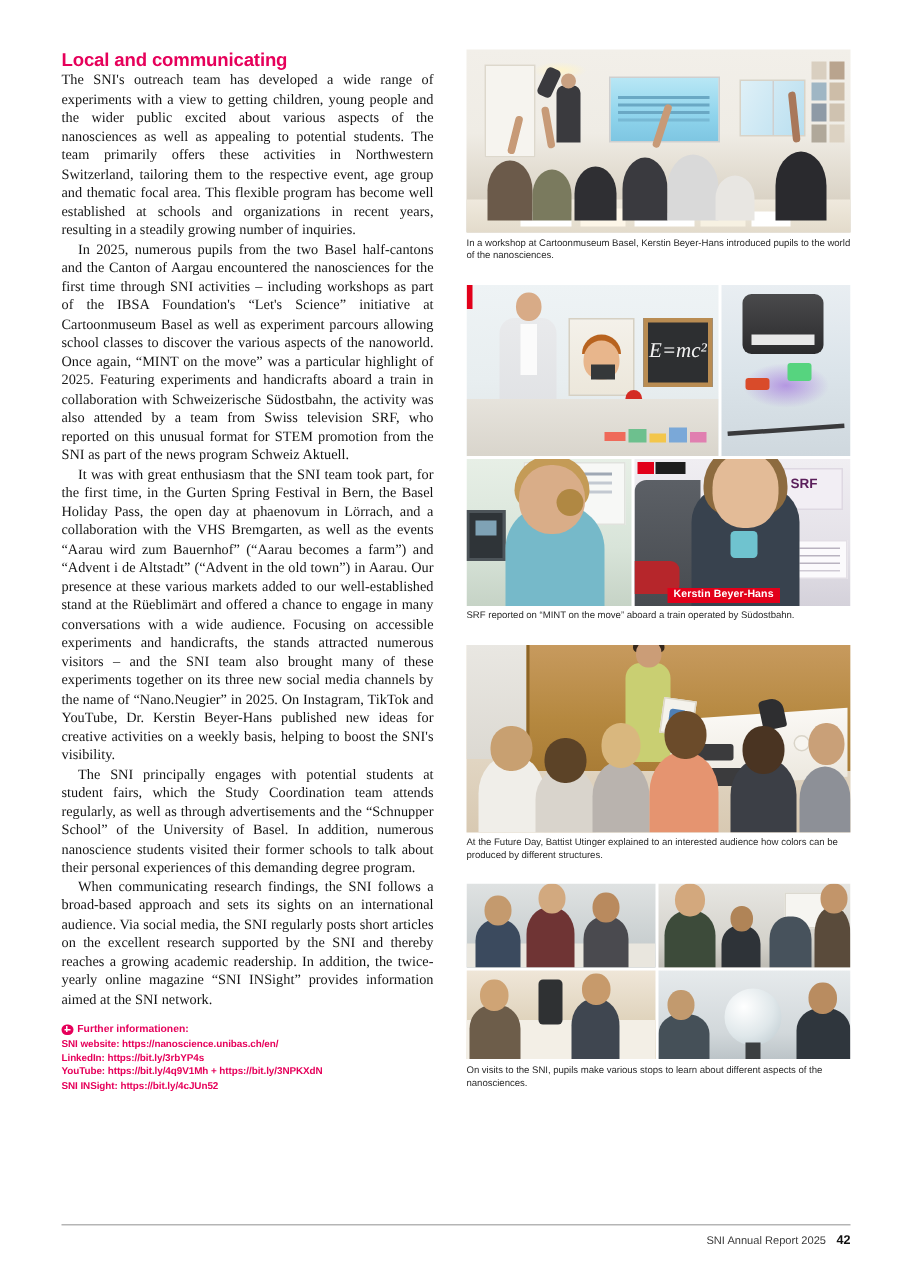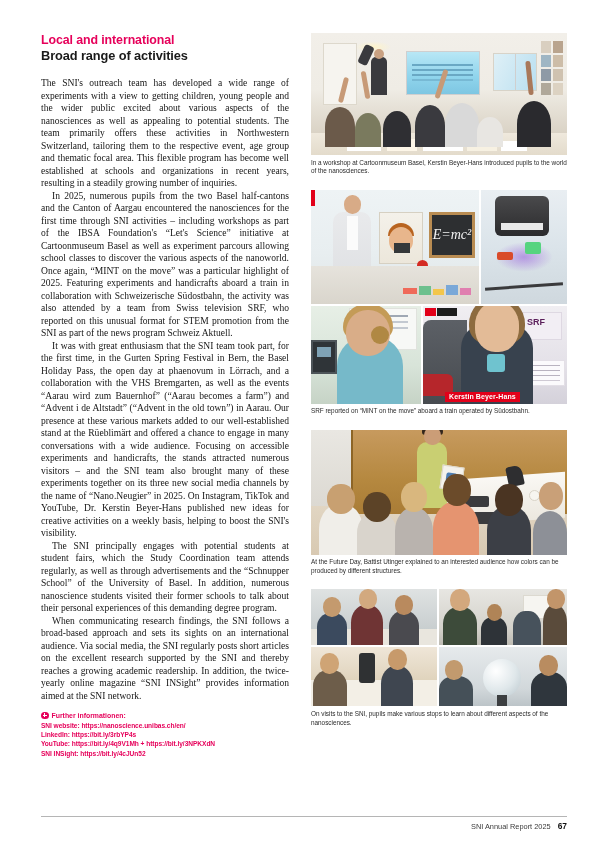--- a/index.html
+++ b/index.html
@@ -336,22 +336,21 @@
   .footer .ftxt { font-size:7.4px; color:#3a3a3a; }
   .footer .fnum { font-size:8.4px; font-weight:bold; color:#111; }
 </style>
 </head>
 <body>
 
 <div class="page">
 
   <div class="left-col">
 
-    <div class="kicker">Local and international</div>
-    <div class="headline">Broad range of activities</div>
+    <div class="kicker">Local and communicating</div>
 
     <div class="body-text">
       <p>The SNI's outreach team has developed a wide range of experiments with a view to getting children, young people and the wider public excited about various aspects of the nanosciences as well as appealing to potential students. The team primarily offers these activities in Northwestern Switzerland, tailoring them to the respective event, age group and thematic focal area. This flexible program has become well established at schools and organizations in recent years, resulting in a steadily growing number of inquiries.</p>
       <p class="indent">In 2025, numerous pupils from the two Basel half-cantons and the Canton of Aargau encountered the nanosciences for the first time through SNI activities – including workshops as part of the IBSA Foundation's “Let's Science” initiative at Cartoonmuseum Basel as well as experiment parcours allowing school classes to discover the various aspects of the nanoworld. Once again, “MINT on the move” was a particular highlight of 2025. Featuring experiments and handicrafts aboard a train in collaboration with Schweizerische Südostbahn, the activity was also attended by a team from Swiss television SRF, who reported on this unusual format for STEM promotion from the SNI as part of the news program Schweiz Aktuell.</p>
       <p class="indent">It was with great enthusiasm that the SNI team took part, for the first time, in the Gurten Spring Festival in Bern, the Basel Holiday Pass, the open day at phaenovum in Lörrach, and a collaboration with the VHS Bremgarten, as well as the events “Aarau wird zum Bauernhof” (“Aarau becomes a farm”) and “Advent i de Altstadt” (“Advent in the old town”) in Aarau. Our presence at these various markets added to our well-established stand at the Rüeblimärt and offered a chance to engage in many conversations with a wide audience. Focusing on accessible experiments and handicrafts, the stands attracted numerous visitors – and the SNI team also brought many of these experiments together on its three new social media channels by the name of “Nano.Neugier” in 2025. On Instagram, TikTok and YouTube, Dr. Kerstin Beyer-Hans published new ideas for creative activities on a weekly basis, helping to boost the SNI's visibility.</p>
       <p class="indent">The SNI principally engages with potential students at student fairs, which the Study Coordination team attends regularly, as well as through advertisements and the “Schnupper School” of the University of Basel. In addition, numerous nanoscience students visited their former schools to talk about their personal experiences of this demanding degree program.</p>
       <p class="indent">When communicating research findings, the SNI follows a broad-based approach and sets its sights on an international audience. Via social media, the SNI regularly posts short articles on the excellent research supported by the SNI and thereby reaches a growing academic readership. In addition, the twice-yearly online magazine “SNI INSight” provides information aimed at the SNI network.</p>
     </div>
 
     <div class="further-info">
@@ -534,16 +533,16 @@
         </div>
 
       </div>
       <div class="caption">On visits to the SNI, pupils make various stops to learn about different aspects of the nanosciences.</div>
     </div>
 
   </div>
 
   <div class="footer">
     <span class="ftxt">SNI Annual Report 2025</span>
-    <span class="fnum">67</span>
+    <span class="fnum">42</span>
   </div>
 
 </div>
 
 </body></html>

